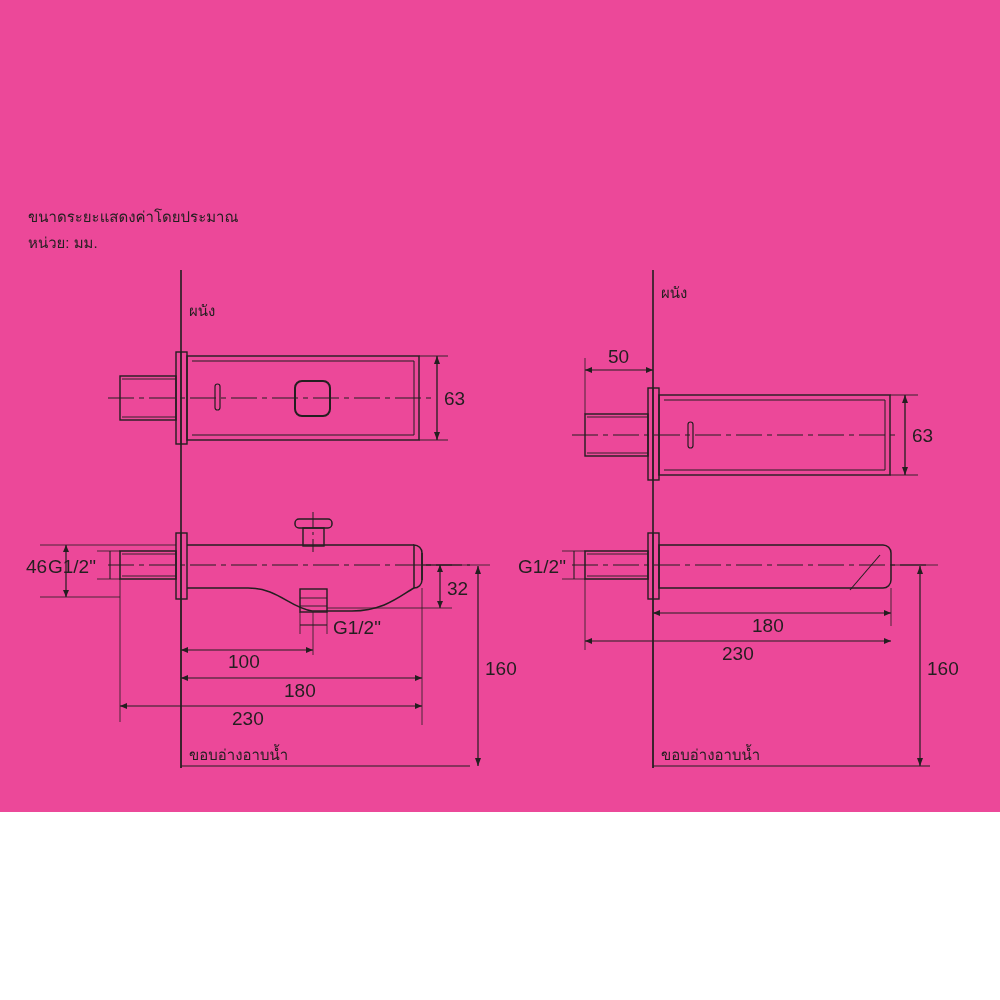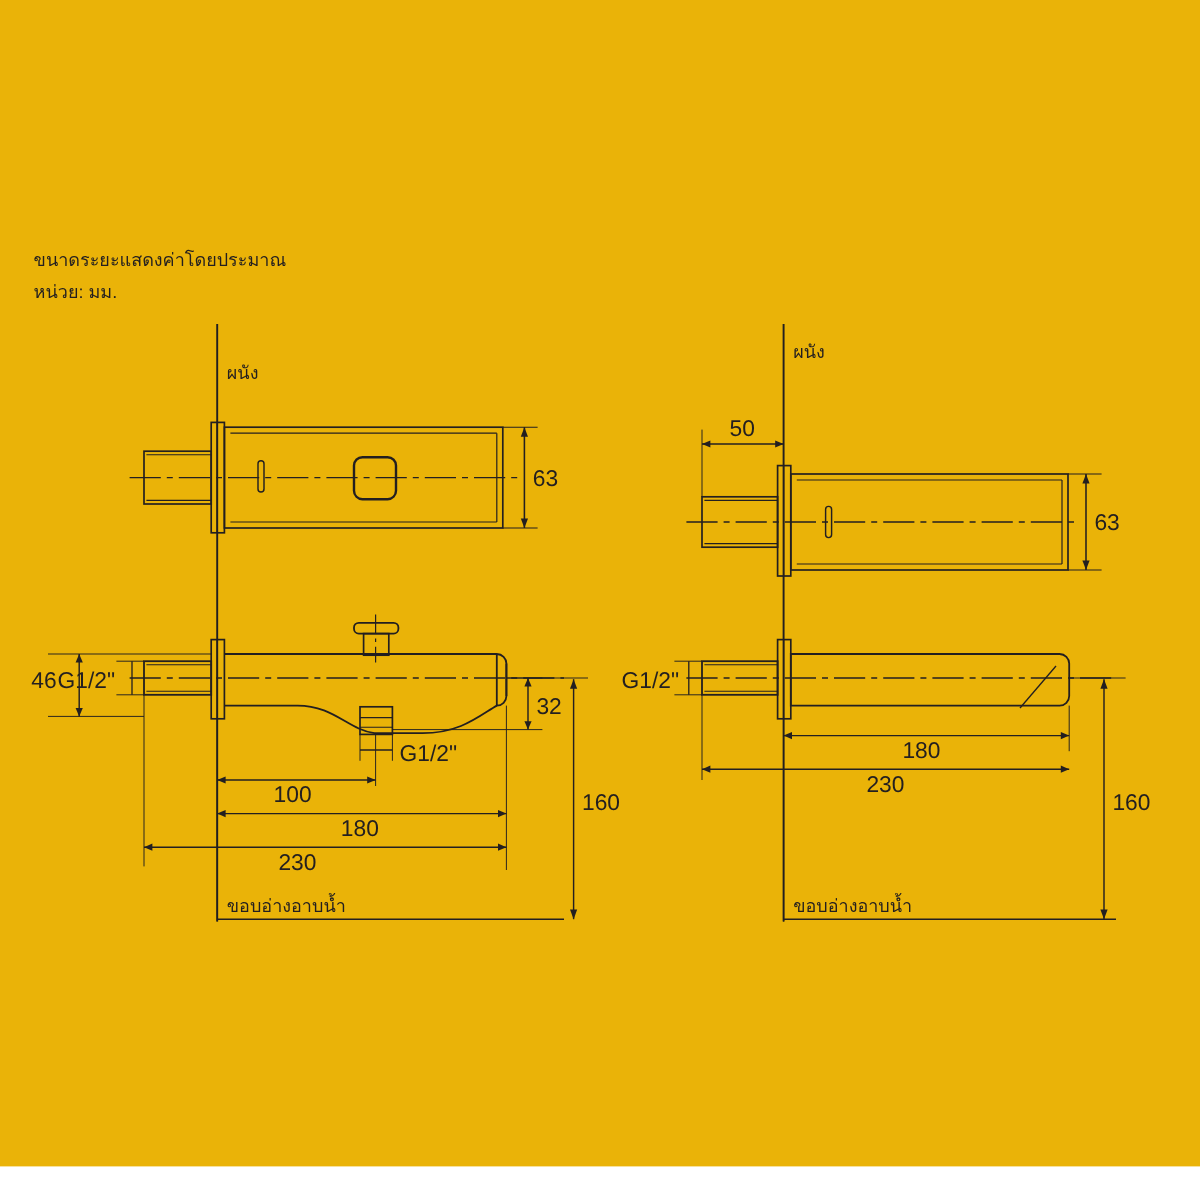--- a/index.html
+++ b/index.html
@@ -10,22 +10,22 @@
   }
   body {
     font-family: "Liberation Sans", "DejaVu Sans", sans-serif;
     width: 1000px;
     height: 1000px;
     overflow: hidden;
   }
   #drawing-root {
     position: relative;
     width: 1000px;
-    height: 972px;
-    background: #eab308;
+    height: 812px;
+    background: #ec4899;
   }
   svg#drawing-canvas {
     position: absolute;
     left: 0;
     top: 0;
     width: 1000px;
     height: 1000px;
     display: block;
   }
   .txt {

